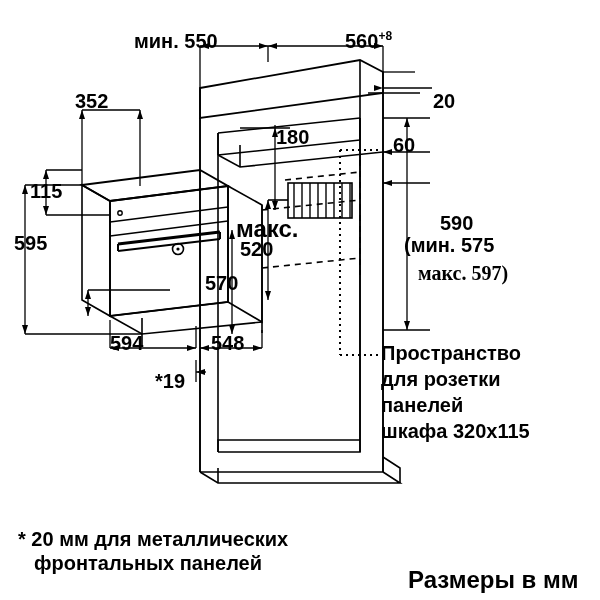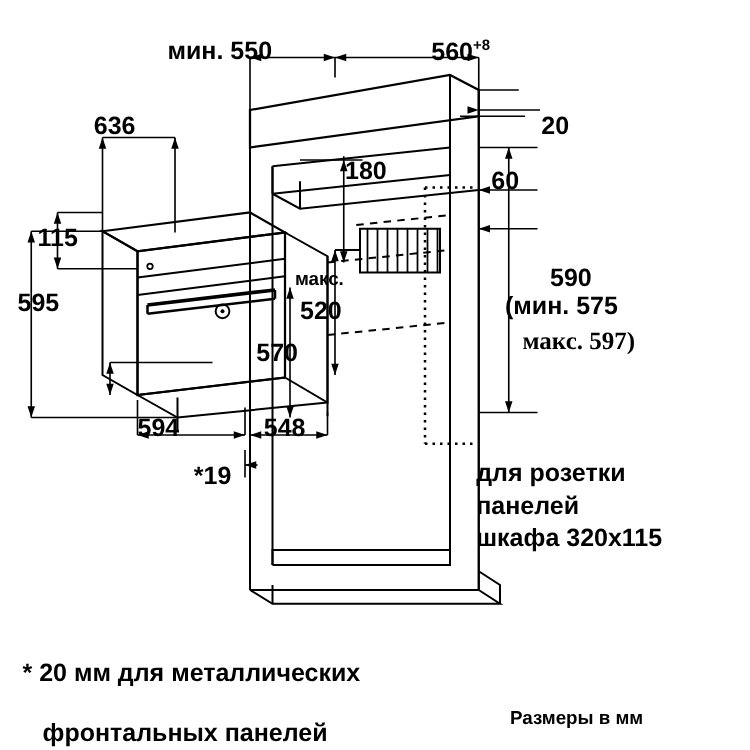--- a/index.html
+++ b/index.html
@@ -28,21 +28,21 @@
   }
   .lbl {
     position: absolute;
     font-family: "Liberation Sans", sans-serif;
     font-weight: bold;
     white-space: pre;
     line-height: 1.12;
     color: #000000;
   }
   .s20 { font-size: 20px; }
-  .s19 { font-size: 15px; }
+  .s19 { font-size: 24px; }
   .sup {
     font-size: 12px;
     vertical-align: super;
   }
   .footnote {
     position: absolute;
     font-weight: bold;
     white-space: pre;
   }
 </style>
@@ -228,21 +228,21 @@
         <polygon points="383,152 392,149 392,155"></polygon>
         <polygon points="383,183 392,180 392,186"></polygon>
       </g>
     </g>
   </svg>
 
   <div class="lbl s20" style="left:134px; top:30px;">мин. 550</div>
 
   <div class="lbl s20" style="left:345px; top:30px;"><span>560</span><span class="sup">+8</span></div>
 
-  <div class="lbl s20" style="left:75px; top:90px;">636</div>
+  <div class="lbl s20" style="left:75px; top:90px;">352</div>
 
   <div class="lbl s20" style="left:258px; top:126px;margin-left:18px;">180</div>
 
   <div class="lbl s20" style="left:433px; top:90px;">20</div>
 
   <div class="lbl s20" style="left:393px; top:134px;">60</div>
 
   <div class="lbl s20" style="left:30px; top:180px;">115</div>
 
   <div class="lbl s20" style="left:14px; top:232px;">595</div>
@@ -255,22 +255,23 @@
   <div class="lbl s20" style="left:240px; top:238px;">520</div>
 
   <div class="lbl s20" style="left:205px; top:272px;">570</div>
 
 
   <div class="lbl s20" style="left:110px; top:332px;">594</div>
   <div class="lbl s20" style="left:211px; top:332px;">548</div>
 
   <div class="lbl s20" style="left:155px; top:370px;">*19</div>
 
+  <div class="lbl s20" style="left:381px; top:342px;">Пространство</div>
   <div class="lbl s20" style="left:381px; top:368px;">для розетки</div>
   <div class="lbl s20" style="left:381px; top:394px;">панелей</div>
   <div class="lbl s20" style="left:381px; top:420px;">шкафа 320х115</div>
 
   <div class="footnote s20" style="left:18px; top:528px;">* 20 мм для металлических</div>
-  <div class="footnote s20" style="left:34px; top:576px;">фронтальных панелей</div>
+  <div class="footnote s20" style="left:34px; top:552px;">фронтальных панелей</div>
 
   <div class="footnote s19" style="left:408px; top:566px;">Размеры в мм</div>
 
 </div>
 
 </body></html>

